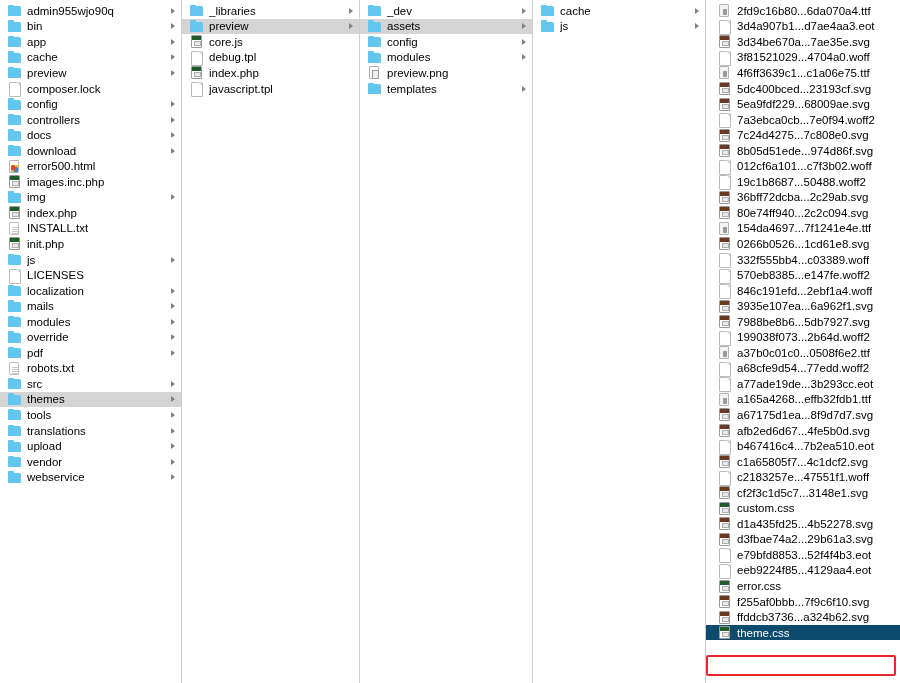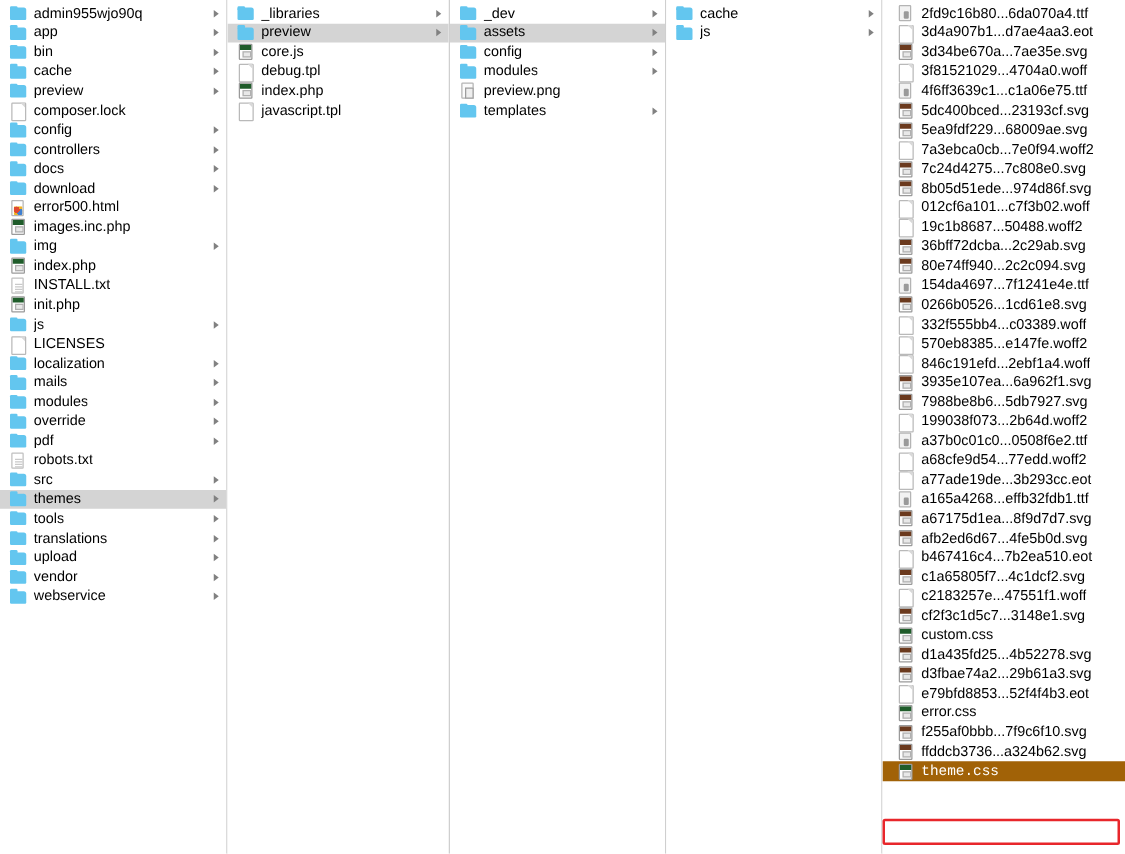--- a/index.html
+++ b/index.html
@@ -37,21 +37,21 @@
     align-items: center;
     padding-left: 8px;
     padding-right: 4px;
     font-size: 11.5px;
     color: #000000;
     white-space: nowrap;
     position: relative;
   }
   .col-4 .row { padding-left: 12px; }
   .row.sel-inactive { background: #d4d4d4; }
-  .row.sel-active { background: #a16207; color: #ffffff; font-family: Liberation Mono, monospace; }
+  .row.sel-active { background: #0c4a6e; color: #ffffff; }
 
   .icon {
     width: 13px; height: 15px;
     flex: 0 0 13px;
     margin-right: 6px;
     position: relative;
     display: inline-block;
   }
 
   
@@ -230,26 +230,26 @@
 <div id="finder">
   <div class="column col-0">
     <div class="rows">
         <div class="row">
           <span class="icon ic-folder"></span>
           <span class="label">admin955wjo90q</span>
           <span class="arrow"></span>
         </div>
         <div class="row">
           <span class="icon ic-folder"></span>
+          <span class="label">bin</span>
+          <span class="arrow"></span>
+        </div>
+        <div class="row">
+          <span class="icon ic-folder"></span>
           <span class="label">app</span>
-          <span class="arrow"></span>
-        </div>
-        <div class="row">
-          <span class="icon ic-folder"></span>
-          <span class="label">bin</span>
           <span class="arrow"></span>
         </div>
         <div class="row">
           <span class="icon ic-folder"></span>
           <span class="label">cache</span>
           <span class="arrow"></span>
         </div>
         <div class="row">
           <span class="icon ic-folder"></span>
           <span class="label">preview</span>
@@ -724,20 +724,24 @@
               <span class="mini"></span>
             </span>
           </span>
           <span class="label">d3fbae74a2...29b61a3.svg</span>
         </div>
         <div class="row">
           <span class="icon ic-doc"></span>
           <span class="label">e79bfd8853...52f4f4b3.eot</span>
         </div>
         <div class="row">
+          <span class="icon ic-doc"></span>
+          <span class="label">eeb9224f85...4129aa4.eot</span>
+        </div>
+        <div class="row">
           <span class="icon ic-band">
             <span class="pg">
               <span class="band band-css"></span>
               <span class="mini"></span>
             </span>
           </span>
           <span class="label">error.css</span>
         </div>
         <div class="row">
           <span class="icon ic-band">

